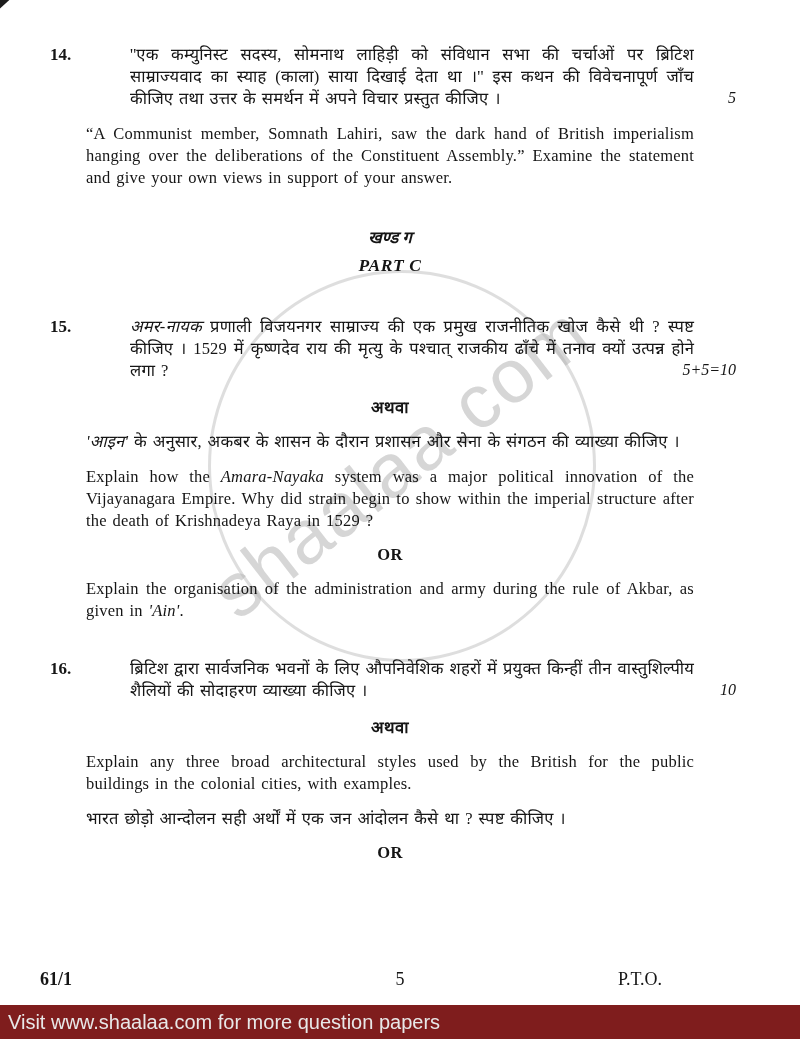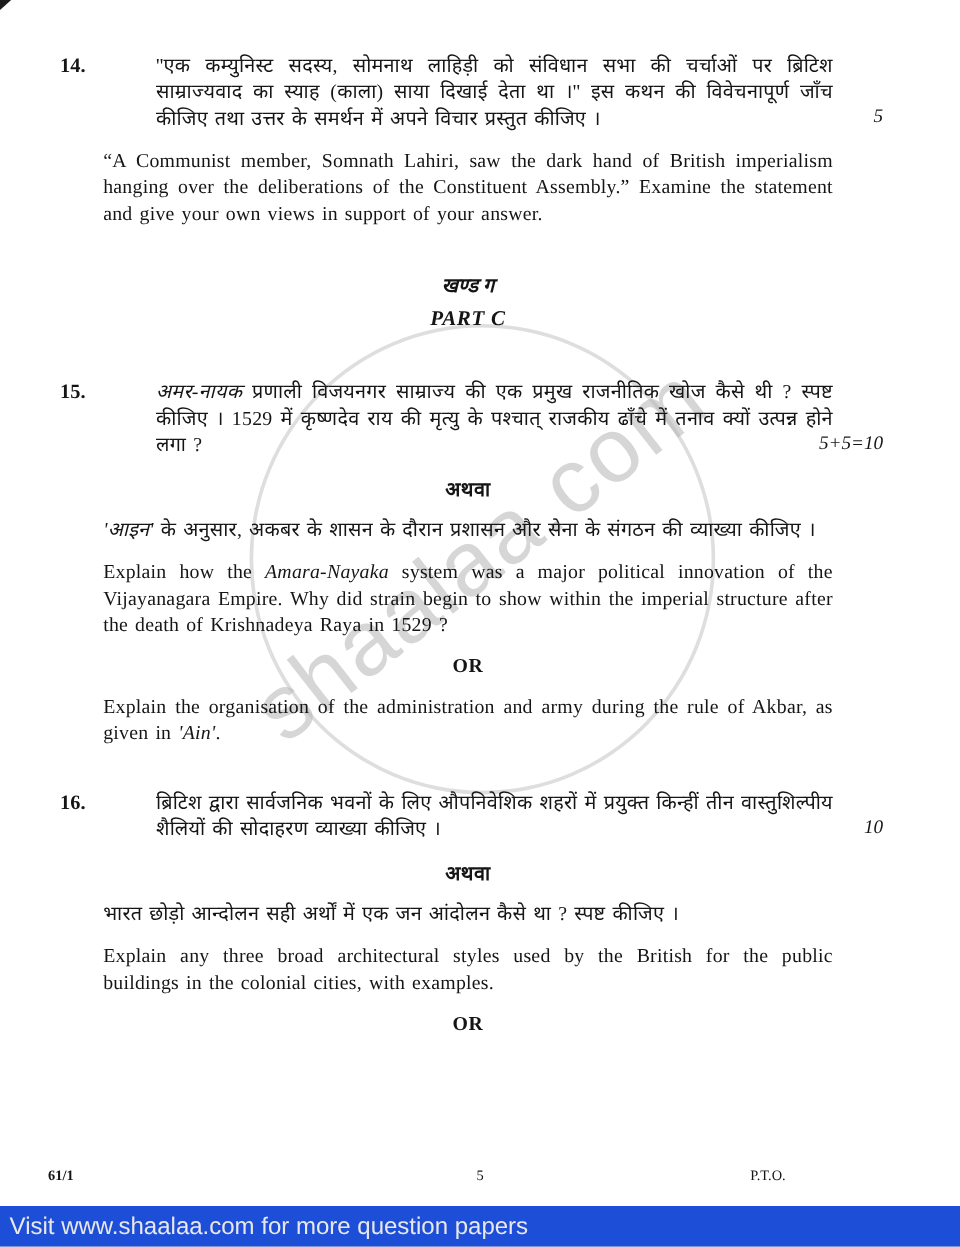--- a/index.html
+++ b/index.html
@@ -41,28 +41,28 @@
   }
   .section-head { text-align:center; font-weight:bold; margin:34px 0 40px;font-style:italic; }
   .sh-hindi { font-size:16.5px; margin-bottom:7px; }
   .sh-eng { font-size:17.5px; letter-spacing:0.6px; }
   .or-label {
     text-align:center; font-weight:bold; font-size:16.5px; margin:13px 0 13px;
     letter-spacing:0.5px;
   }
   .page-footer {
     position:absolute; left:40px; right:40px; bottom:50px; z-index:1;
-    display:flex; font-size:12px; line-height:20px;
+    display:flex; font-size:18px; line-height:20px;
   }
   .f-left  { flex:1; text-align:left;  font-weight:bold; }
   .f-center{ flex:1; text-align:center; }
   .f-right { flex:1; text-align:center; font-weight:normal; }
   .bottom-bar {
     position:absolute; left:0; right:0; bottom:0; height:34px; z-index:2;
-    background:#1d4ed8; color:#e8e8e8;
+    background:#7f1d1d; color:#e8e8e8;
     font-family:"Liberation Sans","DejaVu Sans",sans-serif;
     font-size:20px; line-height:34px; padding-left:8px;
   }
 </style>
 </head>
 <body>
 
 <div class="page">
 
   <div class="scan-mark"></div>
@@ -97,22 +97,22 @@
         <div class="or-label">OR</div>
         <p class="para last"><span>Explain the organisation of the administration and army during the rule of Akbar, as given in </span><i>'Ain'</i><span>.</span></p>
       </div>
     </div>
 
     <div class="question">
       <div class="qnum">16.</div>
       <div class="qbody">
         <p class="para rel"><span>ब्रिटिश द्वारा सार्वजनिक भवनों के लिए औपनिवेशिक शहरों में प्रयुक्त किन्हीं तीन वास्तुशिल्पीय शैलियों की सोदाहरण व्याख्या कीजिए ।</span><span class="marks">10</span></p>
         <div class="or-label">अथवा</div>
+        <p class="para">Explain any three broad architectural styles used by the British for the public buildings in the colonial cities, with examples.</p>
         <p class="para">भारत छोड़ो आन्दोलन सही अर्थों में एक जन आंदोलन कैसे था ? स्पष्ट कीजिए ।</p>
-        <p class="para">Explain any three broad architectural styles used by the British for the public buildings in the colonial cities, with examples.</p>
         <div class="or-label">OR</div>
       </div>
     </div>
 
   </div>
 
   <div class="page-footer">
     <span class="f-left">61/1</span>
     <span class="f-center">5</span>
     <span class="f-right">P.T.O.</span>

